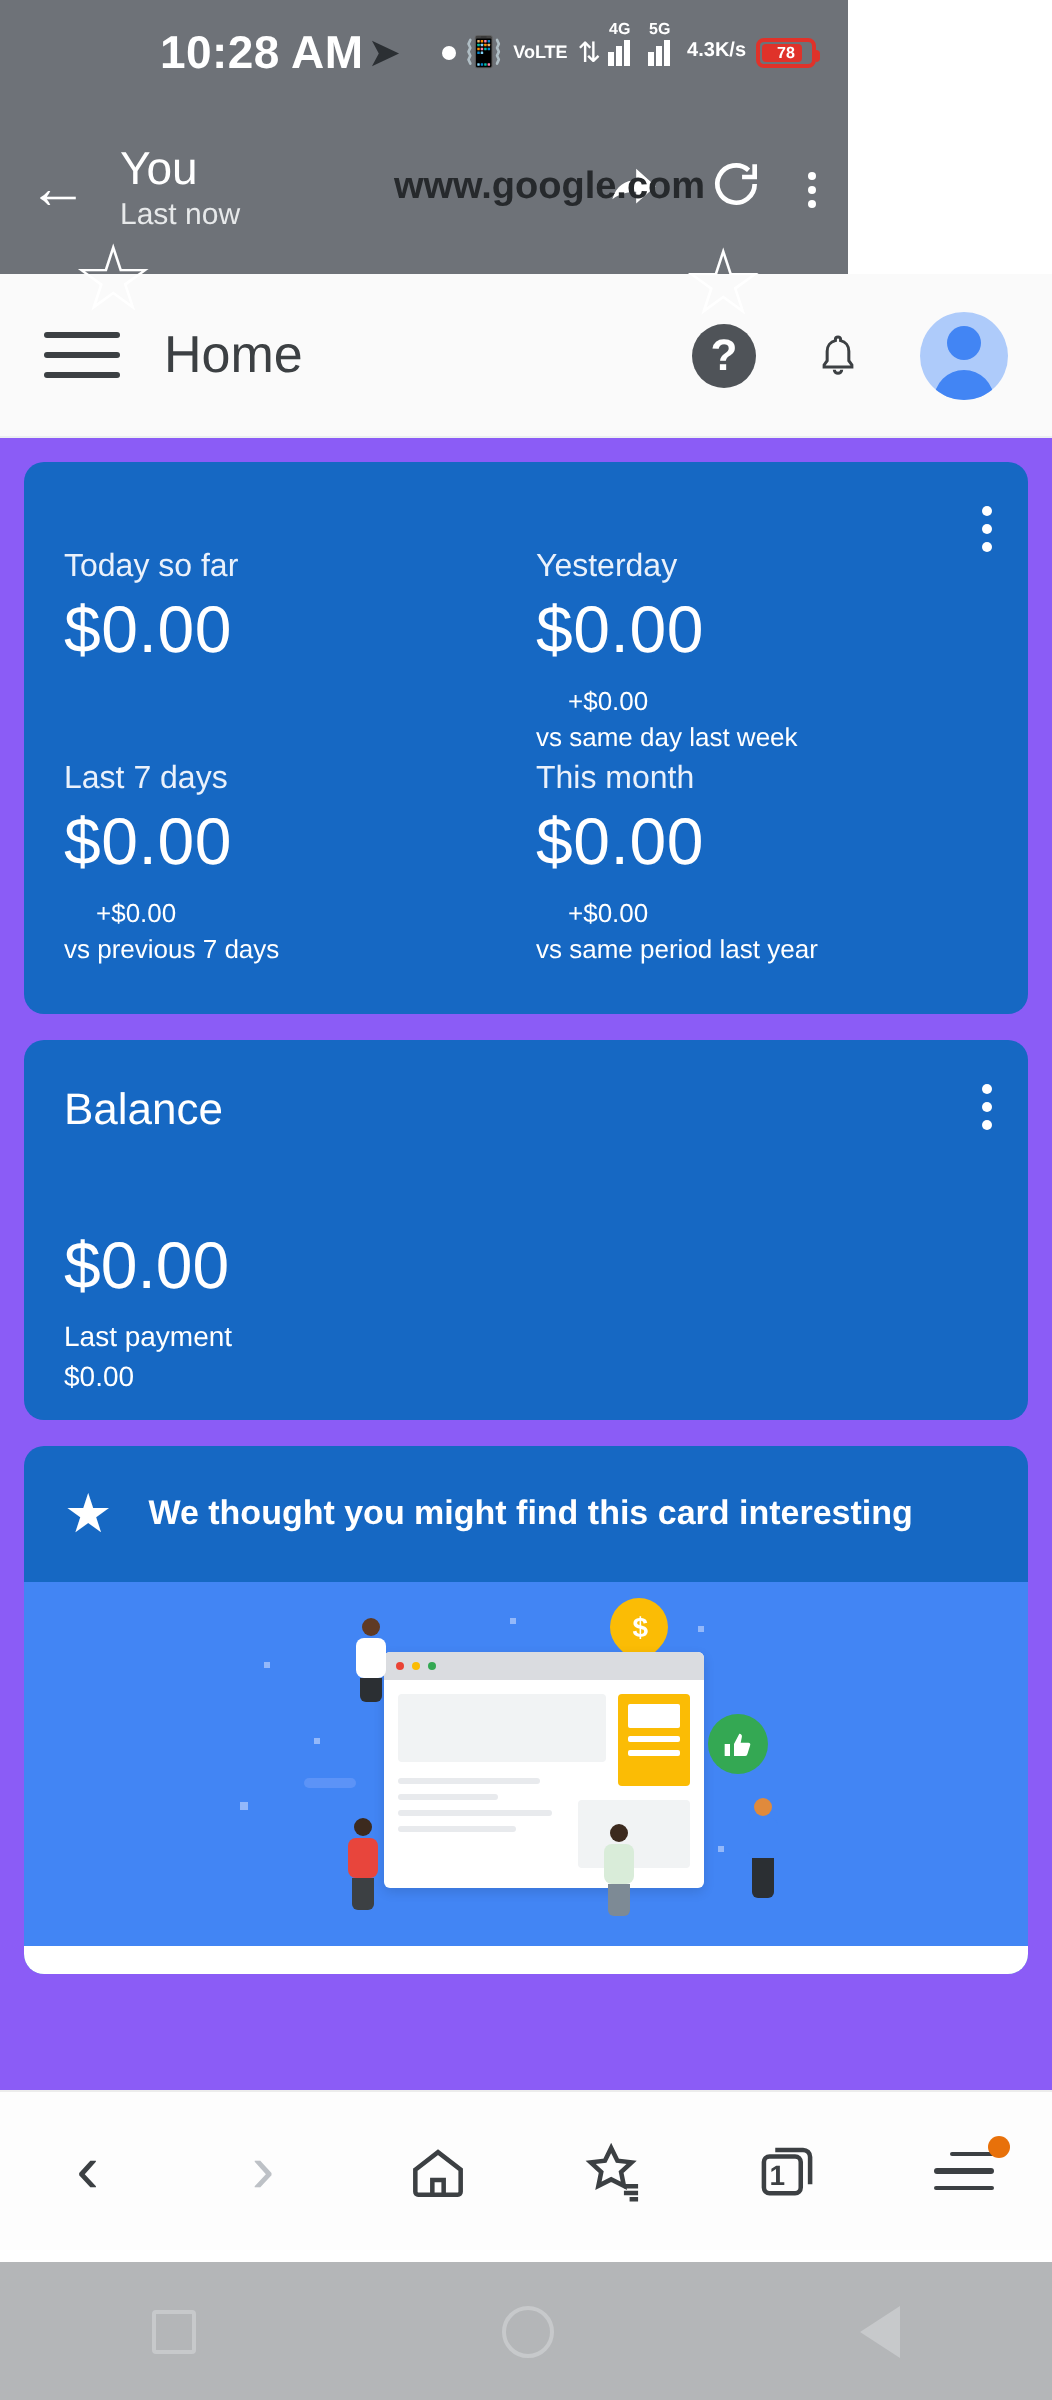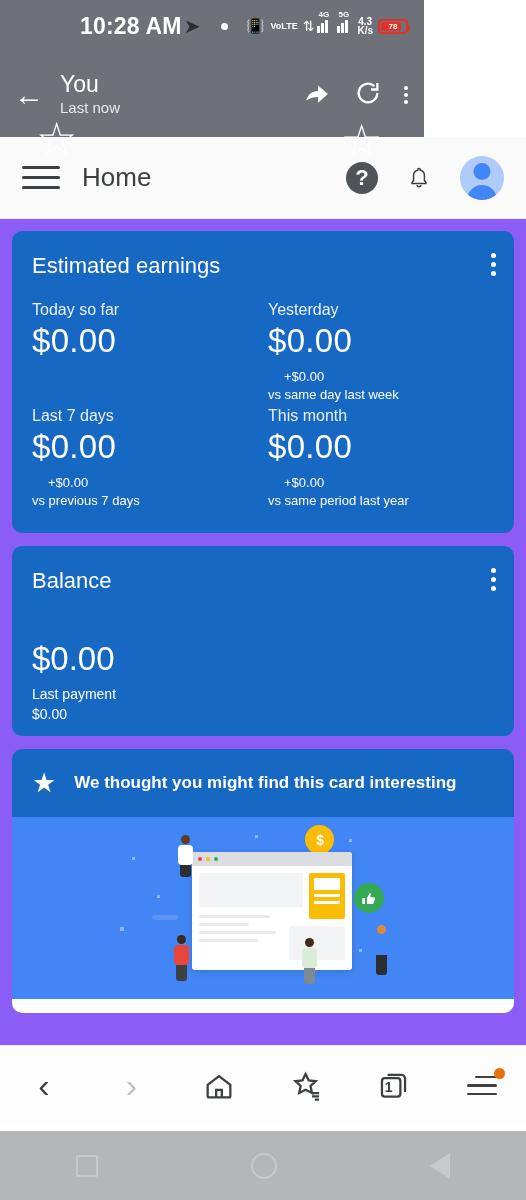--- a/index.html
+++ b/index.html
@@ -26,21 +26,21 @@
   .sb-dot { width: 7px; height: 7px; border-radius: 50%; background: #fff; margin-left: 14px; }
   .sb-right { margin-left: auto; display: flex; align-items: center; gap: 5px; }
   .ic-vib { font-size: 15px; color: #fff; }
   .volte { display: flex; flex-direction: row; align-items: center; line-height: .95; font-size: 9px; font-weight: bold; color: #fff; }
   .datarrows { font-size: 14px; color: #fff; letter-spacing: -2px; }
   .sig { display: flex; align-items: flex-end; gap: 1px; height: 14px; position: relative; }
   .sig i { display: block; width: 3px; background: #fff; }
   .sig i:nth-child(1){height:4px;} .sig i:nth-child(2){height:7px;}
   .sig i:nth-child(3){height:10px;} .sig i:nth-child(4){height:13px;}
   .sig-tag { position: absolute; top: -9px; left: 1px; font-size: 8px; font-weight: bold; color: #fff; }
-  .kbs { display: flex; flex-direction: column; align-items: center; line-height: .95; font-size: 10px; font-weight: bold; color: #fff; }
+  .kbs { display: flex; flex-direction: row; align-items: flex-end; line-height: .95; font-size: 10px; font-weight: bold; color: #fff; }
   .batt {
     width: 30px; height: 15px; border: 2px solid #e0322a; border-radius: 4px;
     position: relative; display: flex; align-items: center; justify-content: center;
   }
   .batt:after { content:""; position:absolute; right:-4px; top:4px; width:2px; height:6px; background:#e0322a; border-radius:0 2px 2px 0; }
   .batt-fill { position:absolute; left:1px; top:1px; bottom:1px; width:76%; background:#e0322a; border-radius:2px; }
   .batt-txt { position: relative; font-size: 8px; font-weight: bold; color: #fff; z-index:2; }
 
   .browserbar { height: 85px; display: flex; align-items: center; padding: 0 14px; position: relative; }
   .bb-back { width: 40px; color: #fff; font-size: 30px; line-height: 1; }
@@ -168,21 +168,20 @@
           <path d="M10.3 18.4c0 .9.8 1.6 1.7 1.6s1.7-.7 1.7-1.6" fill="none" stroke="#3c4043" stroke-width="1.4"></path>
         </svg>
         <div class="avatar"></div>
       </div>
     </div>
 
     <div class="scroll">
 
       <div class="card">
         <div class="card-pad">
-          <div class="card-title">Estimated earnings</div>
           <div class="kebab">
               <i></i>
               <i></i>
               <i></i>
             </div>
 
           <div class="grid2">
             <div>
               <div class="metric-label">Today so far</div>
               <div class="metric-value">$0.00</div>
@@ -347,20 +346,21 @@
 
     <div class="browserbar">
       <div class="ghost-star s1">☆</div>
       <div class="ghost-star s2">☆</div>
 
       <div class="bb-back">←</div>
       <div class="bb-titles">
         <div class="bb-title">You</div>
         <div class="bb-sub">Last now</div>
       </div>
+      <div class="bb-url">www.google.com</div>
 
       <div class="bb-right">
         <span class="bb-ic">
           <svg width="30" height="26" viewBox="0 0 24 24" fill="#fff">
               <path d="M2 19c1.8-6.2 6-8.6 11-8.8V5l9 8-9 8v-5.4c-4 0-7.6 1-11 3.4z"></path>
             </svg>
         </span>
         <span class="bb-ic">
           <svg width="28" height="28" viewBox="0 0 24 24" fill="none" stroke="#fff" stroke-width="2">
             <path d="M20 12a8 8 0 1 1-2.6-5.9"></path>

